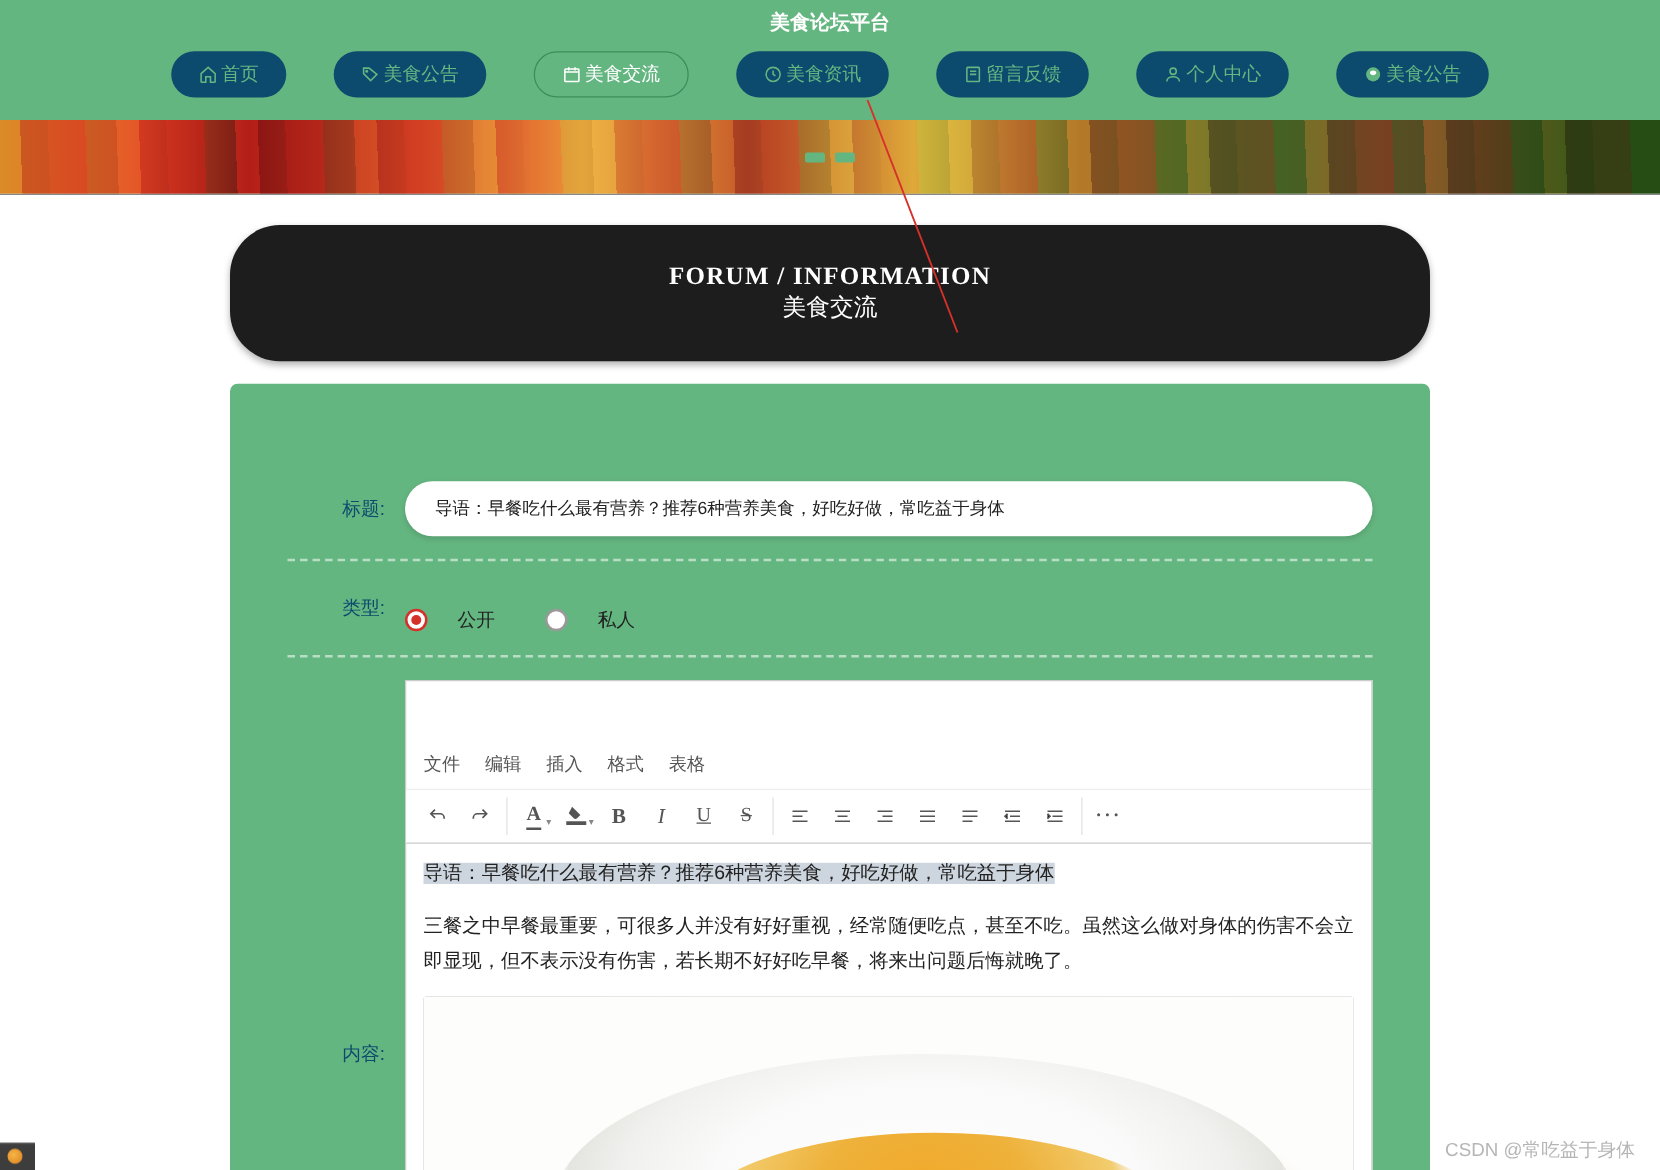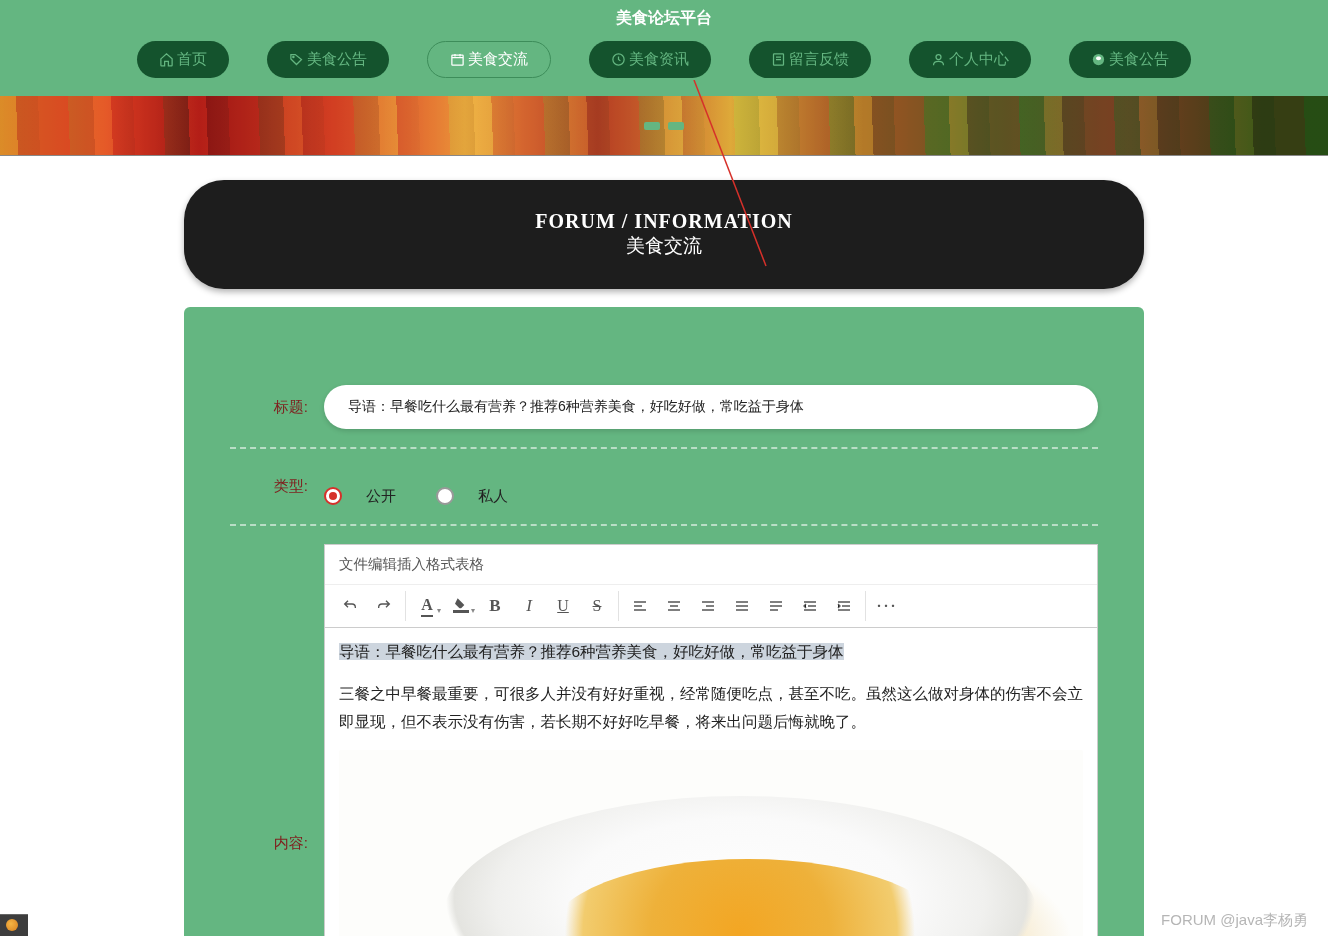--- a/index.html
+++ b/index.html
@@ -2,54 +2,54 @@
 <html><head>
 <meta charset="utf-8">
 <style>
   * { box-sizing: border-box; margin: 0; padding: 0; }
   body { font-family: "Microsoft YaHei", sans-serif; background: #fff; width: 1328px; }
   
   .header { background: #64b681; padding: 0 0 10px 0; }
   .site-title { color: #fff; font-size: 16px; text-align: center; padding: 8px 0 12px; font-weight: bold; }
   
   .nav { display: flex; justify-content: center; gap: 38px; padding: 0 0 8px; }
-  .nav-btn { background: #14532d; border: none; border-radius: 20px; padding: 8px 22px; color: #64b681; font-size: 15px; cursor: pointer; display: flex; align-items: center; gap: 3px; }
+  .nav-btn { background: #0c4a6e; border: none; border-radius: 20px; padding: 8px 22px; color: #64b681; font-size: 15px; cursor: pointer; display: flex; align-items: center; gap: 3px; }
   .nav-btn.active { background: transparent; border: 1px solid #3d8d5a; color: #fff; }
   .nav-icon { width: 15px; height: 15px; display: inline-flex; align-items: center; justify-content: center; }
   
   .banner { height: 60px; background: linear-gradient(90deg, #c97a2e 0%, #d84e2e 8%, #8b1a1a 15%, #c94e2e 25%, #e8a74e 35%, #a84e2e 45%, #d8b84e 55%, #8b6a2e 65%, #4e6a2e 75%, #6a4e2e 85%, #2e4e1a 95%); position: relative; border-bottom: 1px solid #888;}
   .banner::before{content:'';position:absolute;inset:0;background:repeating-linear-gradient(88deg,rgba(255,180,80,.35) 0 18px,rgba(120,40,20,.35) 18px 40px,rgba(180,60,40,.4) 40px 70px,rgba(60,120,40,.35) 70px 95px);mix-blend-mode:overlay;}
   .carousel-dots { position: absolute; left: 50%; top: 50%; transform: translate(-50%, -50%); display: flex; gap: 8px; }
   .dot { width: 16px; height: 8px; background: #64b681; border-radius: 2px; }
   
   .content-wrap { width: 960px; margin: 24px auto 0; position: relative; }
   
   .section-header { background: #1d1d1d; border-radius: 40px; padding: 30px 0; text-align: center; box-shadow: 0 3px 6px rgba(0,0,0,0.3); position: relative; }
   .header-en { color: #fff; font-size: 20px; font-family: Georgia, serif; font-weight: bold; letter-spacing: 1px; }
   .header-cn { color: #fff; font-size: 19px; font-family: Georgia, "SimSun", serif; }
   
   .annotation-line { position: absolute; width: 110px; height: 190px; left: 480px; top: -100px; pointer-events: none; z-index: 10; }
   
   .form-card { background: #64b681; border-radius: 6px; margin-top: 18px; padding: 60px 46px 40px; }
   .form-row { display: flex; align-items: center; gap: 16px; padding: 18px 0; }
   .form-row + .form-row { border-top: 2px dashed rgba(255,255,255,0.55); }
-  .form-label { color: #7f1d1d; font-size: 15px; width: 78px; text-align: right; flex-shrink: 0; }
+  .form-label { color: #0c4a6e; font-size: 15px; width: 78px; text-align: right; flex-shrink: 0; }
   .title-input { flex: 1; border: none; border-radius: 30px; padding: 14px 24px; font-size: 14px; outline: none; box-shadow: 0 2px 5px rgba(0,0,0,0.15); color:#222; font-family:inherit;}
   
   .radio-group { display: flex; gap: 40px; align-items: center; }
   .radio-opt { display: flex; align-items: flex-start; gap: 24px; cursor: pointer; margin-top: 20px; }
   .radio-circle { width: 18px; height: 18px; border: 2px solid #999; border-radius: 50%; background: #fff; display: flex; align-items: center; justify-content: center; }
   .radio-opt.checked .radio-circle { border-color: #d6302a; }
   .radio-opt.checked .radio-circle::after { content: ''; width: 8px; height: 8px; background: #d6302a; border-radius: 50%; }
   .radio-label { color: #222; font-size: 15px; }
   
   .content-row { align-items: flex-start; }
   .content-row .form-label { padding-top: 290px; }
   .editor-wrap { flex: 1; background: #fff; border: 1px solid #ccc; }
-  .editor-menu { display: flex; padding: 10px 14px; border-bottom: 1px solid #eee; font-size: 14.5px; color: #555; }
+  .editor-menu { display: flex; gap: 20px; padding: 10px 14px; border-bottom: 1px solid #eee; font-size: 14.5px; color: #555; margin-top: 47px; }
   .menu-item { cursor: pointer; }
   .editor-toolbar { display: flex; align-items: center; padding: 6px 4px; border-bottom: 1px solid #ccc; background:#fff; }
   .tool-group { display: flex; border-right: 1px solid #e2e2e2; padding: 0 4px; }
   .tool-btn { width: 34px; height: 30px; display: flex; align-items: center; justify-content: center; cursor: pointer; color: #555; font-size: 15px; font-family: Georgia, serif; position:relative;}
   .tool-btn svg { width: 16px; height: 16px; }
   .dropdown-caret { font-size: 8px; margin-left: 1px; color: #888; position:absolute; right:3px; bottom:6px;}
   .underline-a { border-bottom: 2px solid #555; padding-bottom: 1px; font-weight: bold; font-size:16px;}
   .color-picker-icon{width:16px;height:14px;border-bottom:3px solid #555;display:flex;align-items:center;justify-content:center;}
   
   .editor-body { height: 370px; overflow-y: scroll; padding: 10px 14px; font-size: 15.5px; line-height: 1.8; color: #222; }
@@ -266,14 +266,14 @@
         <div class="editor-body">
           <p><span class="highlighted">导语：早餐吃什么最有营养？推荐6种营养美食，好吃好做，常吃益于身体</span></p>
           <p>三餐之中早餐最重要，可很多人并没有好好重视，经常随便吃点，甚至不吃。虽然这么做对身体的伤害不会立即显现，但不表示没有伤害，若长期不好好吃早餐，将来出问题后悔就晚了。</p>
           <div class="editor-image"></div>
         </div>
       </div>
     </div>
   </div>
 </div>
 
-<div class="watermark">FORUM @java李杨勇</div>
+<div class="watermark">CSDN @常吃益于身体</div>
 <div class="bottom-stub"></div>
 
 </body></html>

